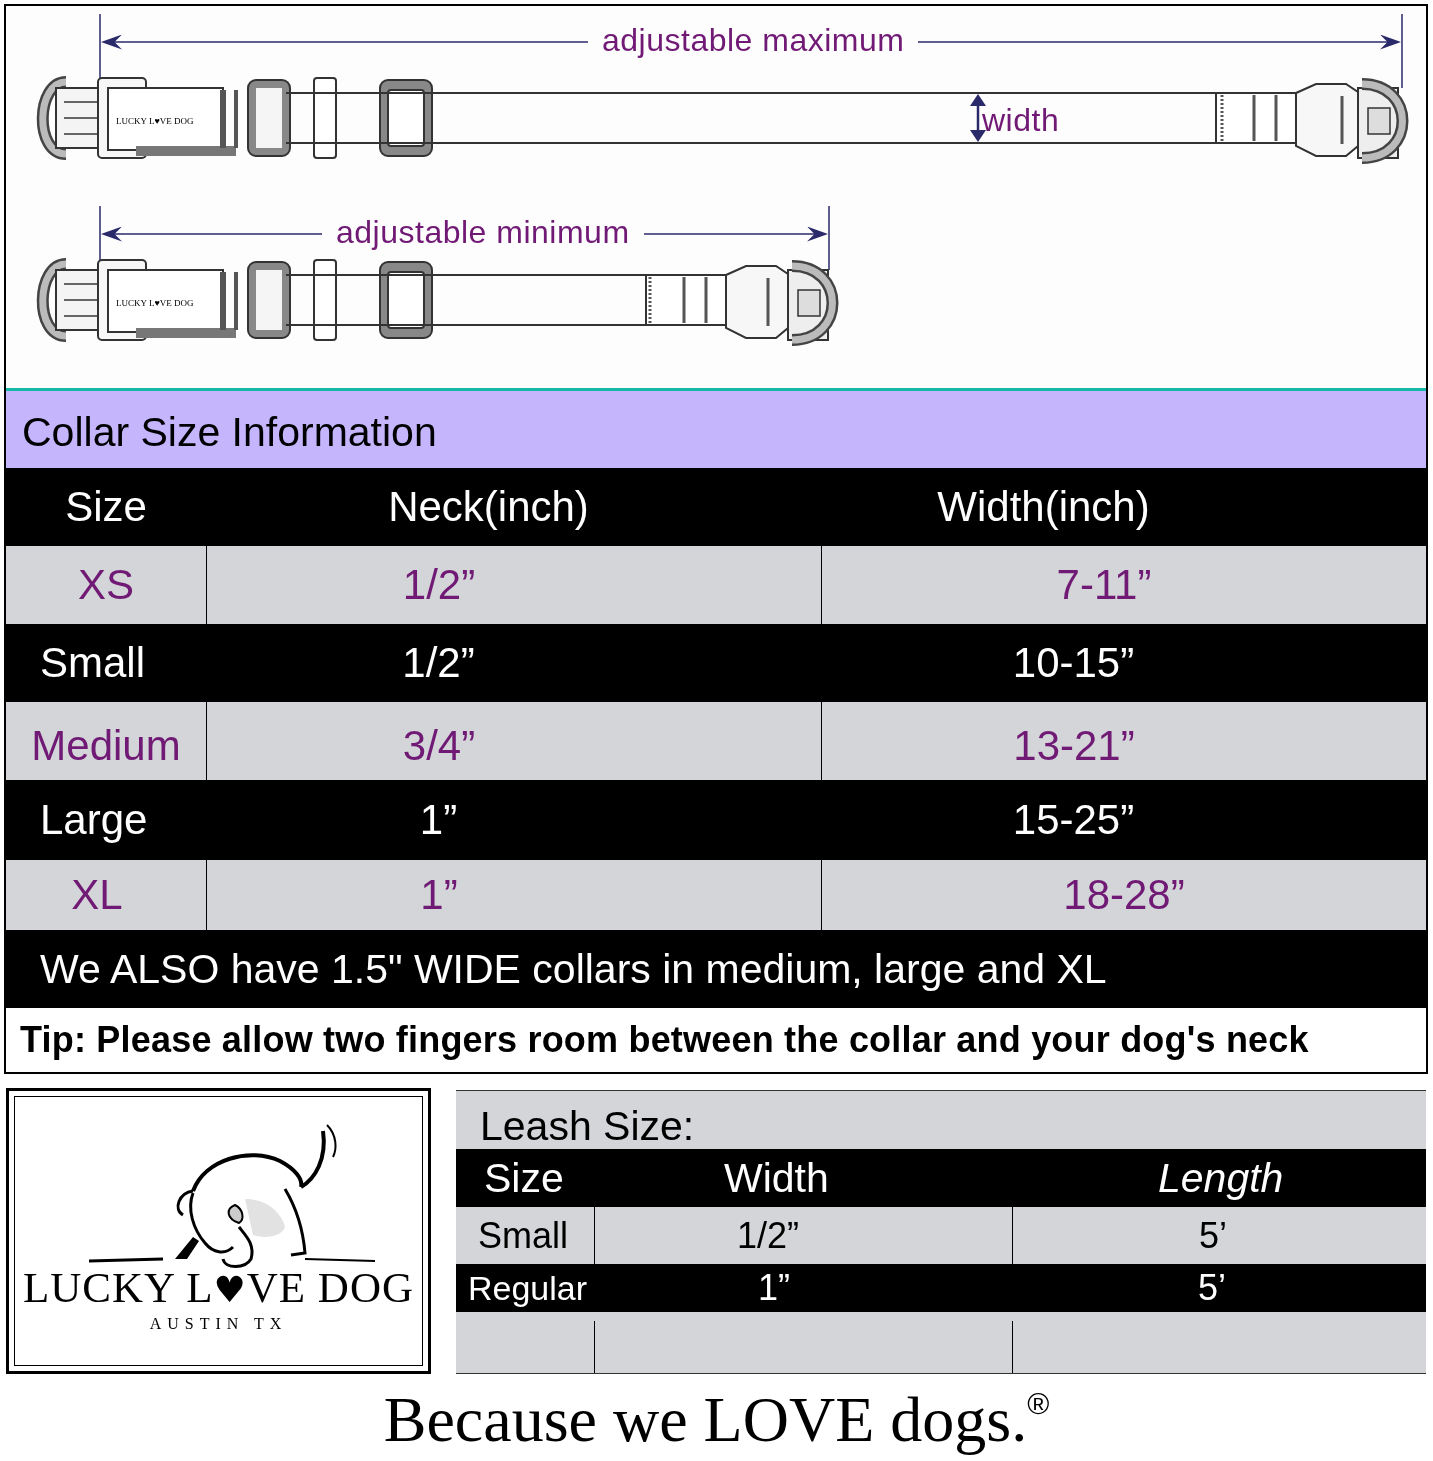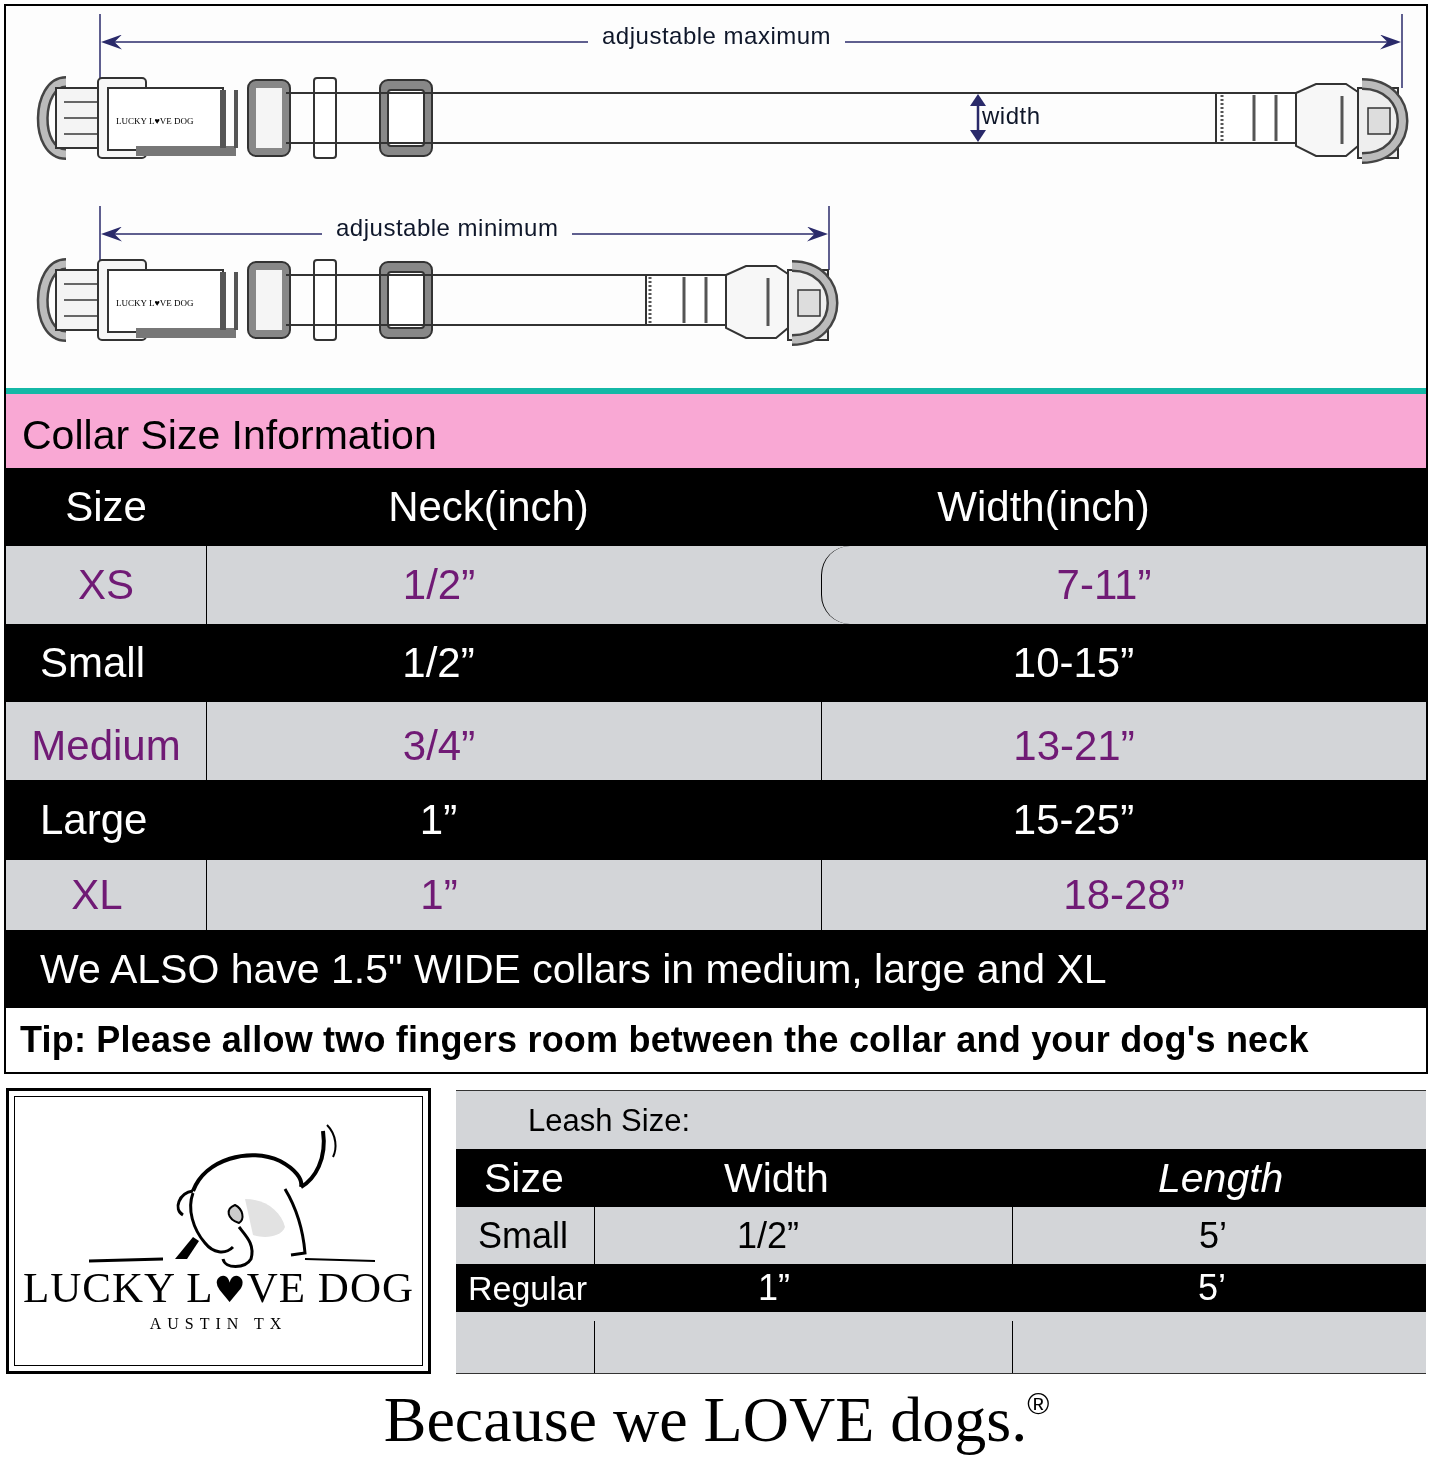--- a/index.html
+++ b/index.html
@@ -5,23 +5,23 @@
   html, body { margin:0; padding:0; background:#ffffff; }
   body { width:1433px; height:1461px; position:relative; overflow:hidden;
          font-family:"Liberation Sans", sans-serif; color:#000; }
   .abs { position:absolute; }
 
   
   #main-frame { left:4px; top:4px; width:1424px; height:1070px; border:2px solid #000;
                 box-sizing:border-box; background:#fff; }
   #diagram { left:0; top:0; width:1420px; height:382px; background:#fdfdfd; }
   #diagram svg { position:absolute; left:0; top:0; }
-  .dim-label { position:absolute; color:#0f172a; font-size:24px; letter-spacing:0.5px; background:#fdfdfd; padding:0 14px; white-space:nowrap; }
-
-  #collar-title-row { left:0; top:382px; width:1420px; height:80px; border-top:6px solid #14b8a6; background:#f9a8d4; }
+  .dim-label { position:absolute; color:#701a75; font-size:32px; letter-spacing:0.5px; background:#fdfdfd; padding:0 14px; white-space:nowrap; }
+
+  #collar-title-row { left:0; top:382px; width:1420px; height:80px; border-top:3px solid #14b8a6; background:#c4b5fd; }
   #collar-title { position:absolute; left:16px; top:18px; font-size:41px; }
 
   .crow { position:absolute; left:0; width:1420px; display:flex; align-items:center; }
   .crow.black { background:#000; color:#fff; }
   .crow.grey  { background:#d3d5d8; color:#701a75; }
   .ccell { height:100%; display:flex; align-items:center; justify-content:center; font-size:42px; box-sizing:border-box; }
   .c-size  { width:200px; }
   .c-width { width:615px; }
   .c-neck  { width:605px; }
   .crow.grey .c-width, .crow.grey .c-neck { border-left:1.5px solid #000; }
@@ -31,21 +31,21 @@
 
   
   #logo-box { left:6px; top:1088px; width:425px; height:286px; border:3px solid #000; box-sizing:border-box; background:#fff; }
   #logo-inner { position:absolute; left:5px; top:5px; right:5px; bottom:5px; border:1.5px solid #000; }
   #logo-name { position:absolute; left:0; right:0; top:166px; text-align:center; font-family:"Liberation Serif", serif; font-size:43px; letter-spacing:1px; white-space:nowrap; }
   #logo-sub { position:absolute; left:0; right:0; top:218px; text-align:center; font-family:"Liberation Serif", serif; font-size:16px; letter-spacing:6px; }
   #logo-dog { position:absolute; left:60px; top:22px; }
 
   
   #leash { left:456px; top:1090px; width:970px; height:284px; background:#d3d5d8; border-top:1.5px solid #333; border-bottom:1.5px solid #333; box-sizing:border-box; }
-  #leash-title { position:absolute; left:24px; top:12px; font-size:31px;margin-left:48px; }
+  #leash-title { position:absolute; left:24px; top:12px; font-size:41px; }
   .lrow { position:absolute; left:0; width:970px; display:flex; }
   .lrow.black { background:#000; color:#fff; }
   .lrow.grey  { background:#d3d5d8; color:#000; }
   .lcell { height:100%; display:flex; align-items:center; font-size:36px; box-sizing:border-box; }
   .l-size { width:138px; padding-left:10px; }
   .l-width { width:418px; }
   .l-len { width:414px; }
   .lrow.grey .l-width, .lrow.grey .l-len { border-left:1.5px solid #000; }
 
   #tagline { left:0; width:1433px; top:1383px; text-align:center; font-family:"Liberation Serif", serif; font-size:64px; }
@@ -146,21 +146,21 @@
 
   <div class="crow black" style="top:462px; height:78px;">
     <div class="ccell c-size">Size</div>
     <div class="ccell c-neck" style="padding-right:40px;">Neck(inch)</div>
     <div class="ccell c-width" style="padding-right:150px;">Width(inch)</div>
   </div>
 
   <div class="crow grey" style="top:540px; height:78px;">
     <div class="ccell c-size">XS</div>
     <div class="ccell c-width" style="padding-right:150px;">1/2”</div>
-    <div class="ccell c-neck" style="padding-right:40px;border-radius:29px;">7-11”</div>
+    <div class="ccell c-neck" style="padding-right:40px;">7-11”</div>
   </div>
   <div class="crow black" style="top:618px; height:78px;">
     <div class="ccell c-size" style="justify-content:flex-start; padding-left:34px;">Small</div>
     <div class="ccell c-width" style="padding-right:150px;">1/2”</div>
     <div class="ccell c-neck" style="padding-right:100px;">10-15”</div>
   </div>
   <div class="crow grey" style="top:696px; height:88px;">
     <div class="ccell c-size">Medium</div>
     <div class="ccell c-width" style="padding-right:150px;">3/4”</div>
     <div class="ccell c-neck" style="padding-right:100px;">13-21”</div>

